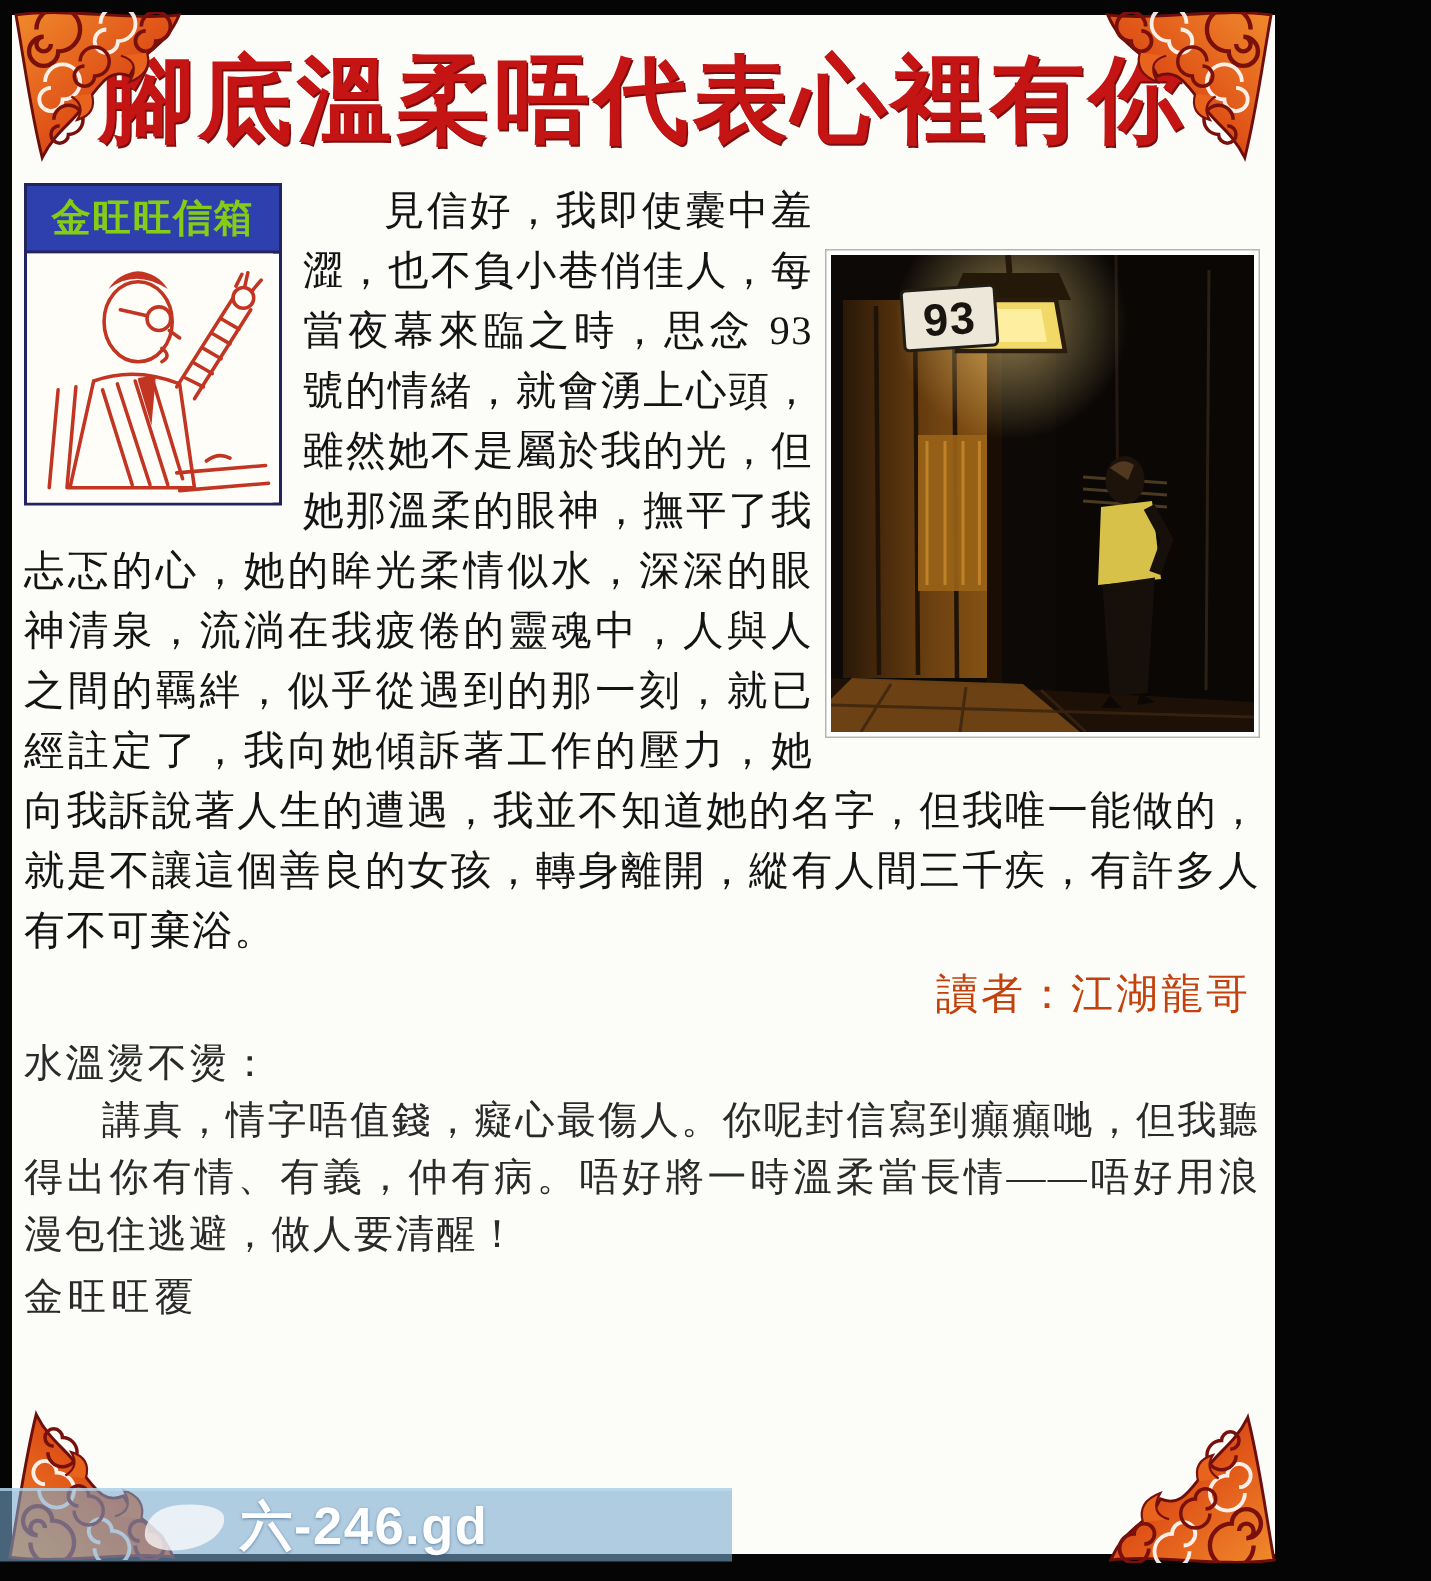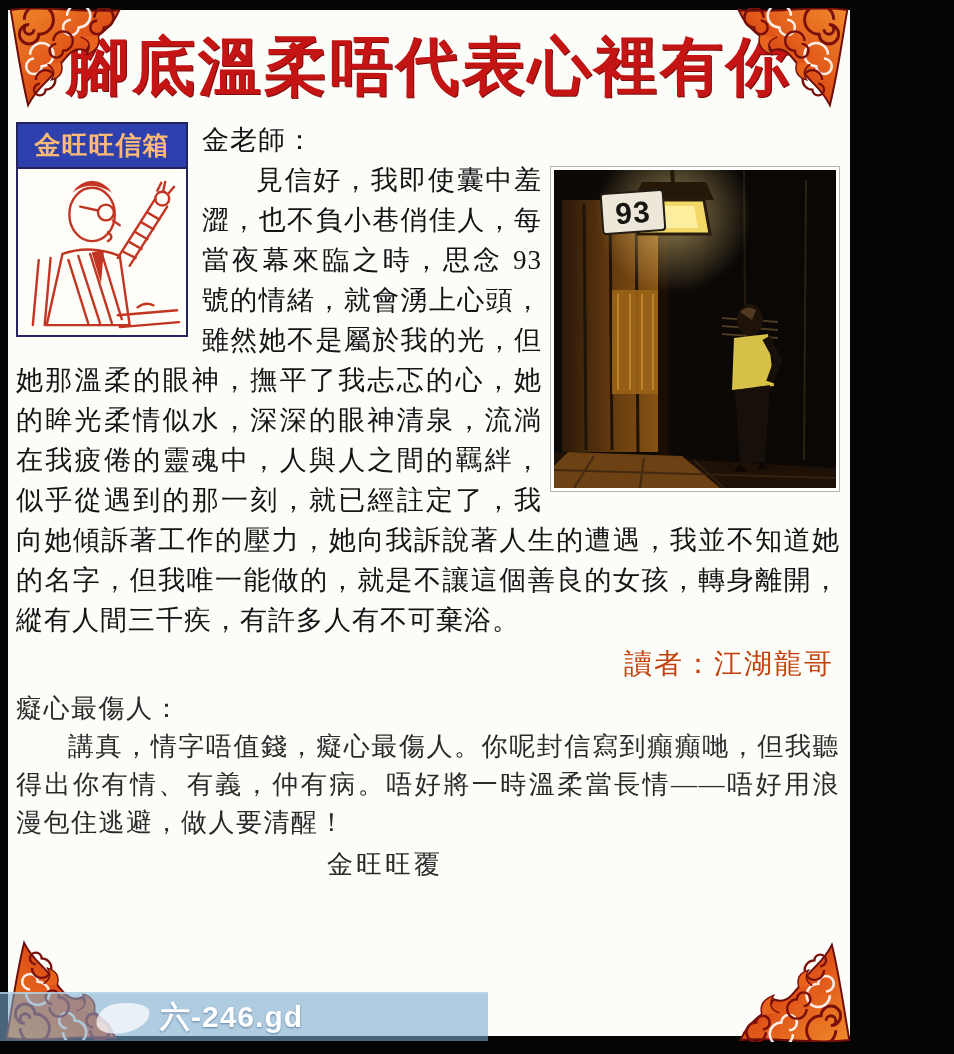--- a/index.html
+++ b/index.html
@@ -36,21 +36,21 @@
     font-size:27px;line-height:40px;letter-spacing:1px;
     color:#141414;text-align:justify;
   }
   .content p{margin:0;}
   .indent{text-indent:2em;}
   .logo-box{
     float:left;width:168px;margin:2px 14px 12px 0;
     border:2px solid #23245e;background:#fff;
   }
   .logo-header{
-    background:#2e3fae;color:#fdba74;text-align:center;
+    background:#2e3fae;color:#84cc16;text-align:center;
     font-size:26px;font-weight:bold;letter-spacing:1px;
     padding:6px 0;line-height:1.2;
     font-family:"Liberation Sans","DejaVu Sans",sans-serif;
     border-bottom:2px solid #23245e;
   }
   .logo-art{display:block;width:164px;height:166px;background:#fffdf8;}
   .photo-frame{
     float:right;width:282px;margin:46px 0 14px 8px;
     background:#fff;padding:3px;border:1px solid #b9b4aa;
   }
@@ -60,21 +60,21 @@
     margin:4px 6px 6px 0;color:#c2410c;
   }
   
   .reply{
     clear:left;
     font-size:26px;line-height:38px;letter-spacing:1.5px;
     color:#2a2a2a;margin-top:4px;
   }
   .reply p{margin:0;}
   .reply-signature{
-    text-align:center;margin:4px 86px 0 0;
+    text-align:left;margin:4px 86px 0 0;
     font-size:26px;letter-spacing:3px;color:#2a2a2a;
   }
   
   .footer-note{
     text-align:center;margin-top:8px;
     font-size:28px;letter-spacing:1px;color:#9c1d1d;
     font-weight:bold;
   }
   
   .watermark{
@@ -85,21 +85,21 @@
     z-index:5;
   }
   .wm-blob{
     width:54px;height:30px;margin-left:96px;
     background:rgba(255,255,255,0.85);
     border-radius:40% 60% 55% 45%/60% 40% 60% 40%;
     transform:rotate(-8deg);
     opacity:.85;
   }
   .wm-text{
-    color:#fff;font-weight:bold;font-size:30px;letter-spacing:1px;
+    color:#fff;font-weight:bold;font-size:35px;letter-spacing:1px;
     font-family:"Liberation Sans","DejaVu Sans",sans-serif;
     text-shadow:0 1px 2px rgba(40,80,120,.6);
     margin-left:10px;
   }
 </style>
 </head>
 <body>
 
 <svg width="0" height="0" style="position:absolute" aria-hidden="true">
   <defs>
@@ -224,26 +224,25 @@
         </g>
         <ellipse cx="196" cy="150" rx="13" ry="16" fill="#1d130b"></ellipse>
         <path d="M186,142 q8,-8 16,-2 l-4,10 z" fill="#5e4426" opacity="0.8"></path>
         <path d="M180,168 L214,164 L220,216 L178,220 Z" fill="#d8c149"></path>
         <path d="M212,168 L224,190 L216,212" fill="none" stroke="#17100a" stroke-width="8"></path>
         <path d="M181,220 L216,215 L211,292 L186,294 Z" fill="#17100a"></path>
         <path d="M186,294 l-6,8 l14,0 z M206,292 l-2,8 l12,-2 z" fill="#0d0805"></path>
       </svg>
     </div>
 
-    <p>金老師：</p>
     <p class="indent">見信好，我即使囊中羞澀，也不負小巷俏佳人，每當夜幕來臨之時，思念 93 號的情緒，就會湧上心頭，雖然她不是屬於我的光，但她那溫柔的眼神，撫平了我忐忑的心，她的眸光柔情似水，深深的眼神清泉，流淌在我疲倦的靈魂中，人與人之間的羈絆，似乎從遇到的那一刻，就已經註定了，我向她傾訴著工作的壓力，她向我訴說著人生的遭遇，我並不知道她的名字，但我唯一能做的，就是不讓這個善良的女孩，轉身離開，縱有人間三千疾，有許多人有不可棄浴。</p>
     <div class="letter-signature">讀者：江湖龍哥</div>
 
     <div class="reply">
-      <p>癡心最傷人：</p>
+      <p>水溫燙不燙：</p>
       <p class="indent">講真，情字唔值錢，癡心最傷人。你呢封信寫到癲癲哋，但我聽得出你有情、有義，仲有病。唔好將一時溫柔當長情——唔好用浪漫包住逃避，做人要清醒！</p>
       <div class="reply-signature">金旺旺覆</div>
     </div>
 
     <div class="footer-note">
       
     </div>
   </div>
 </div>
 

